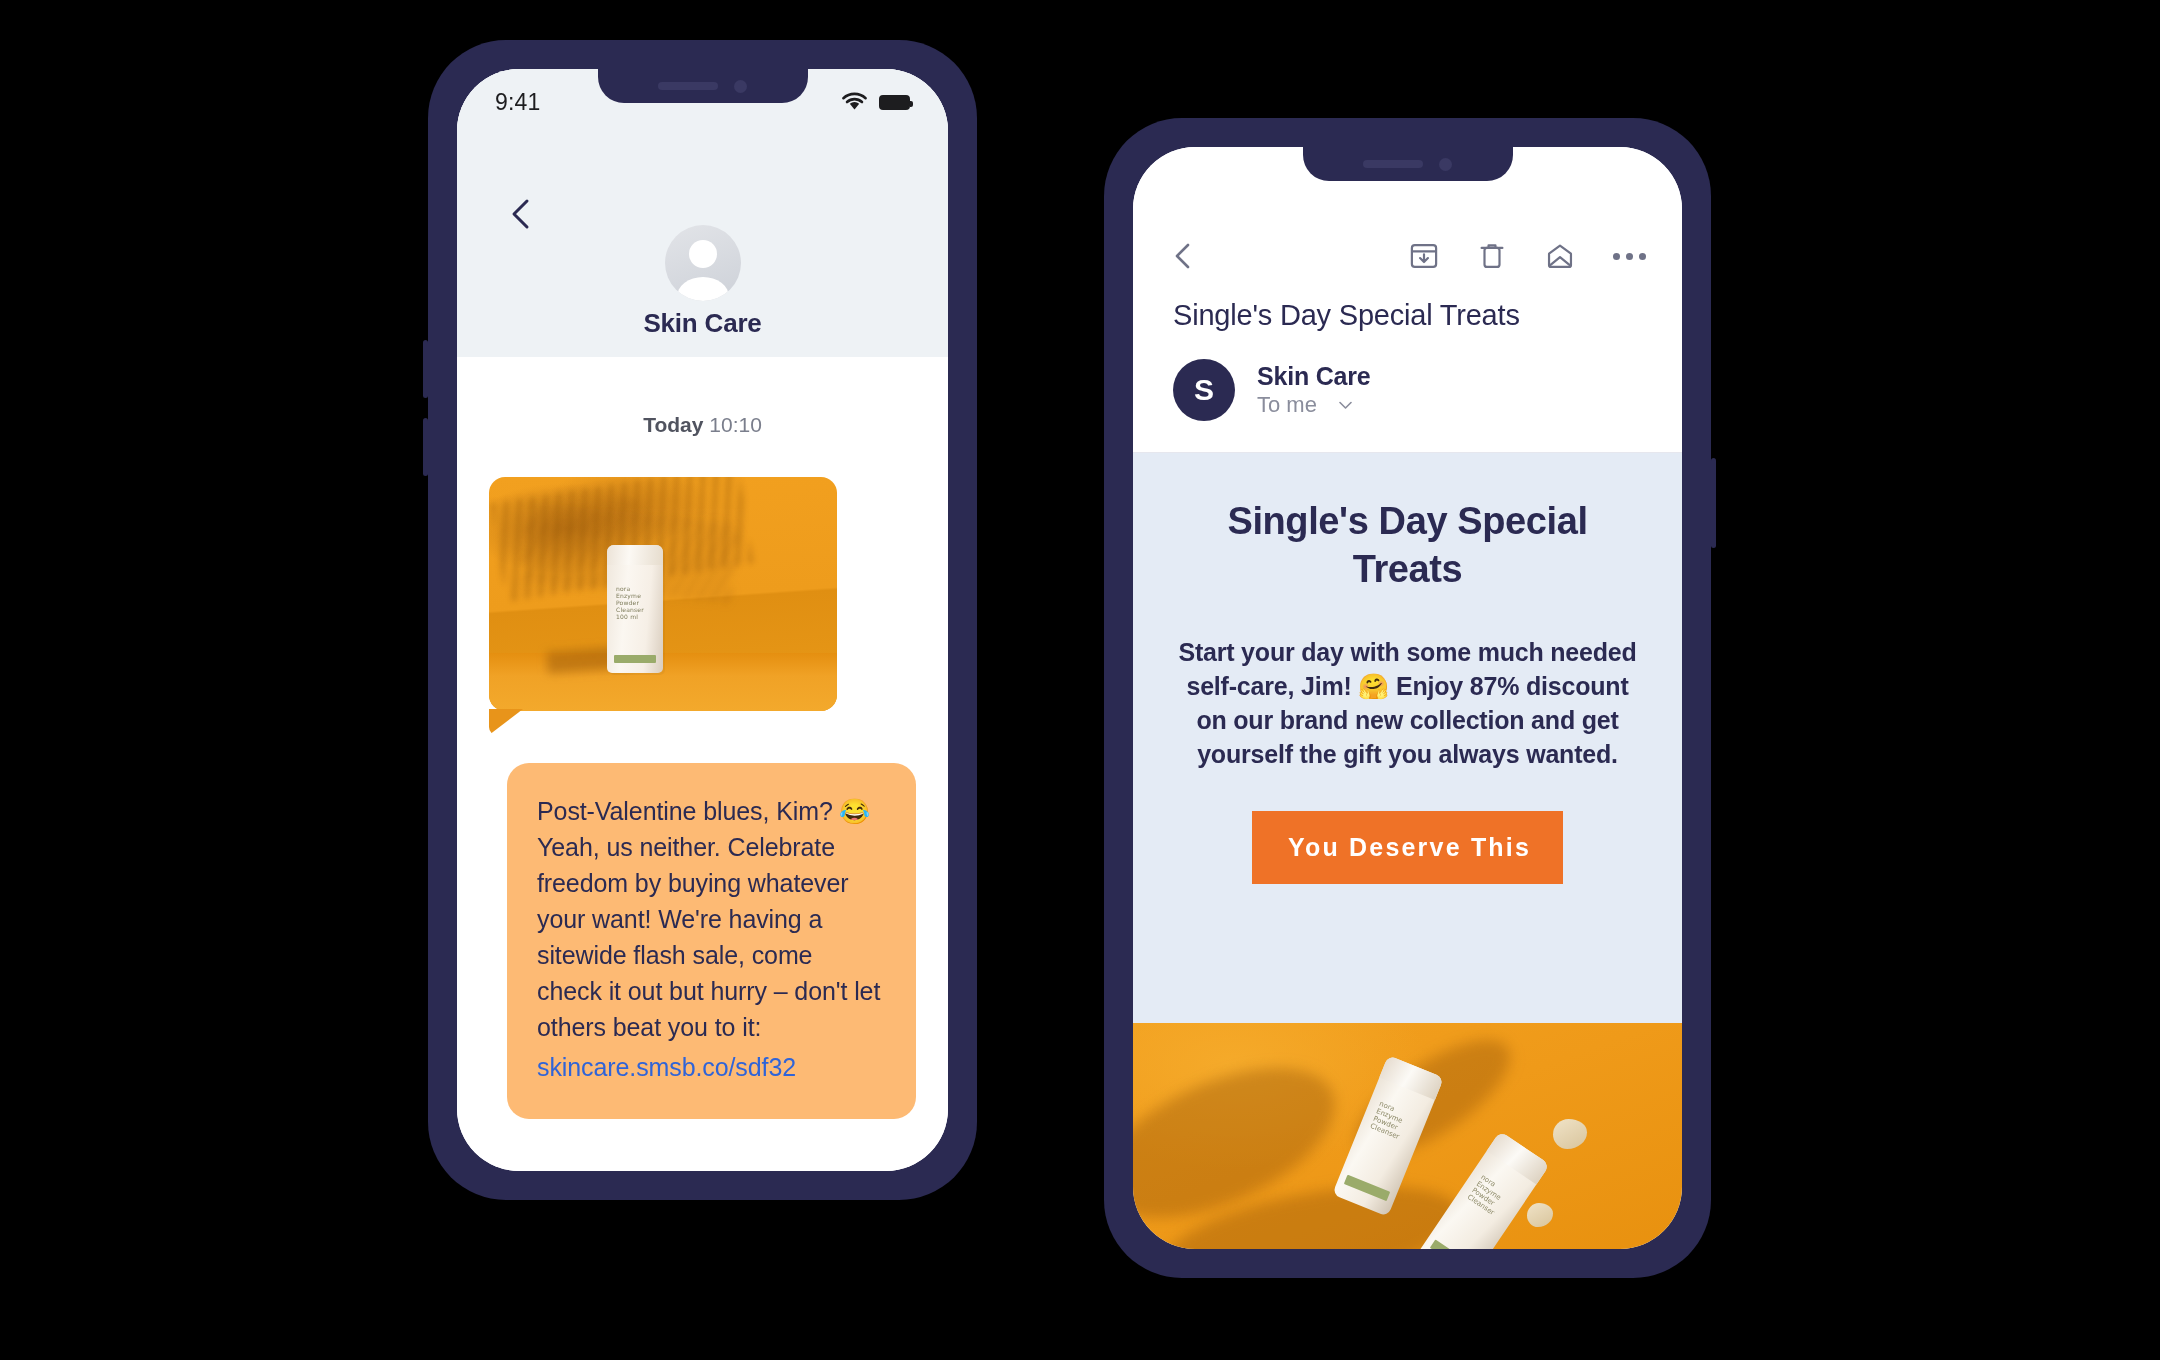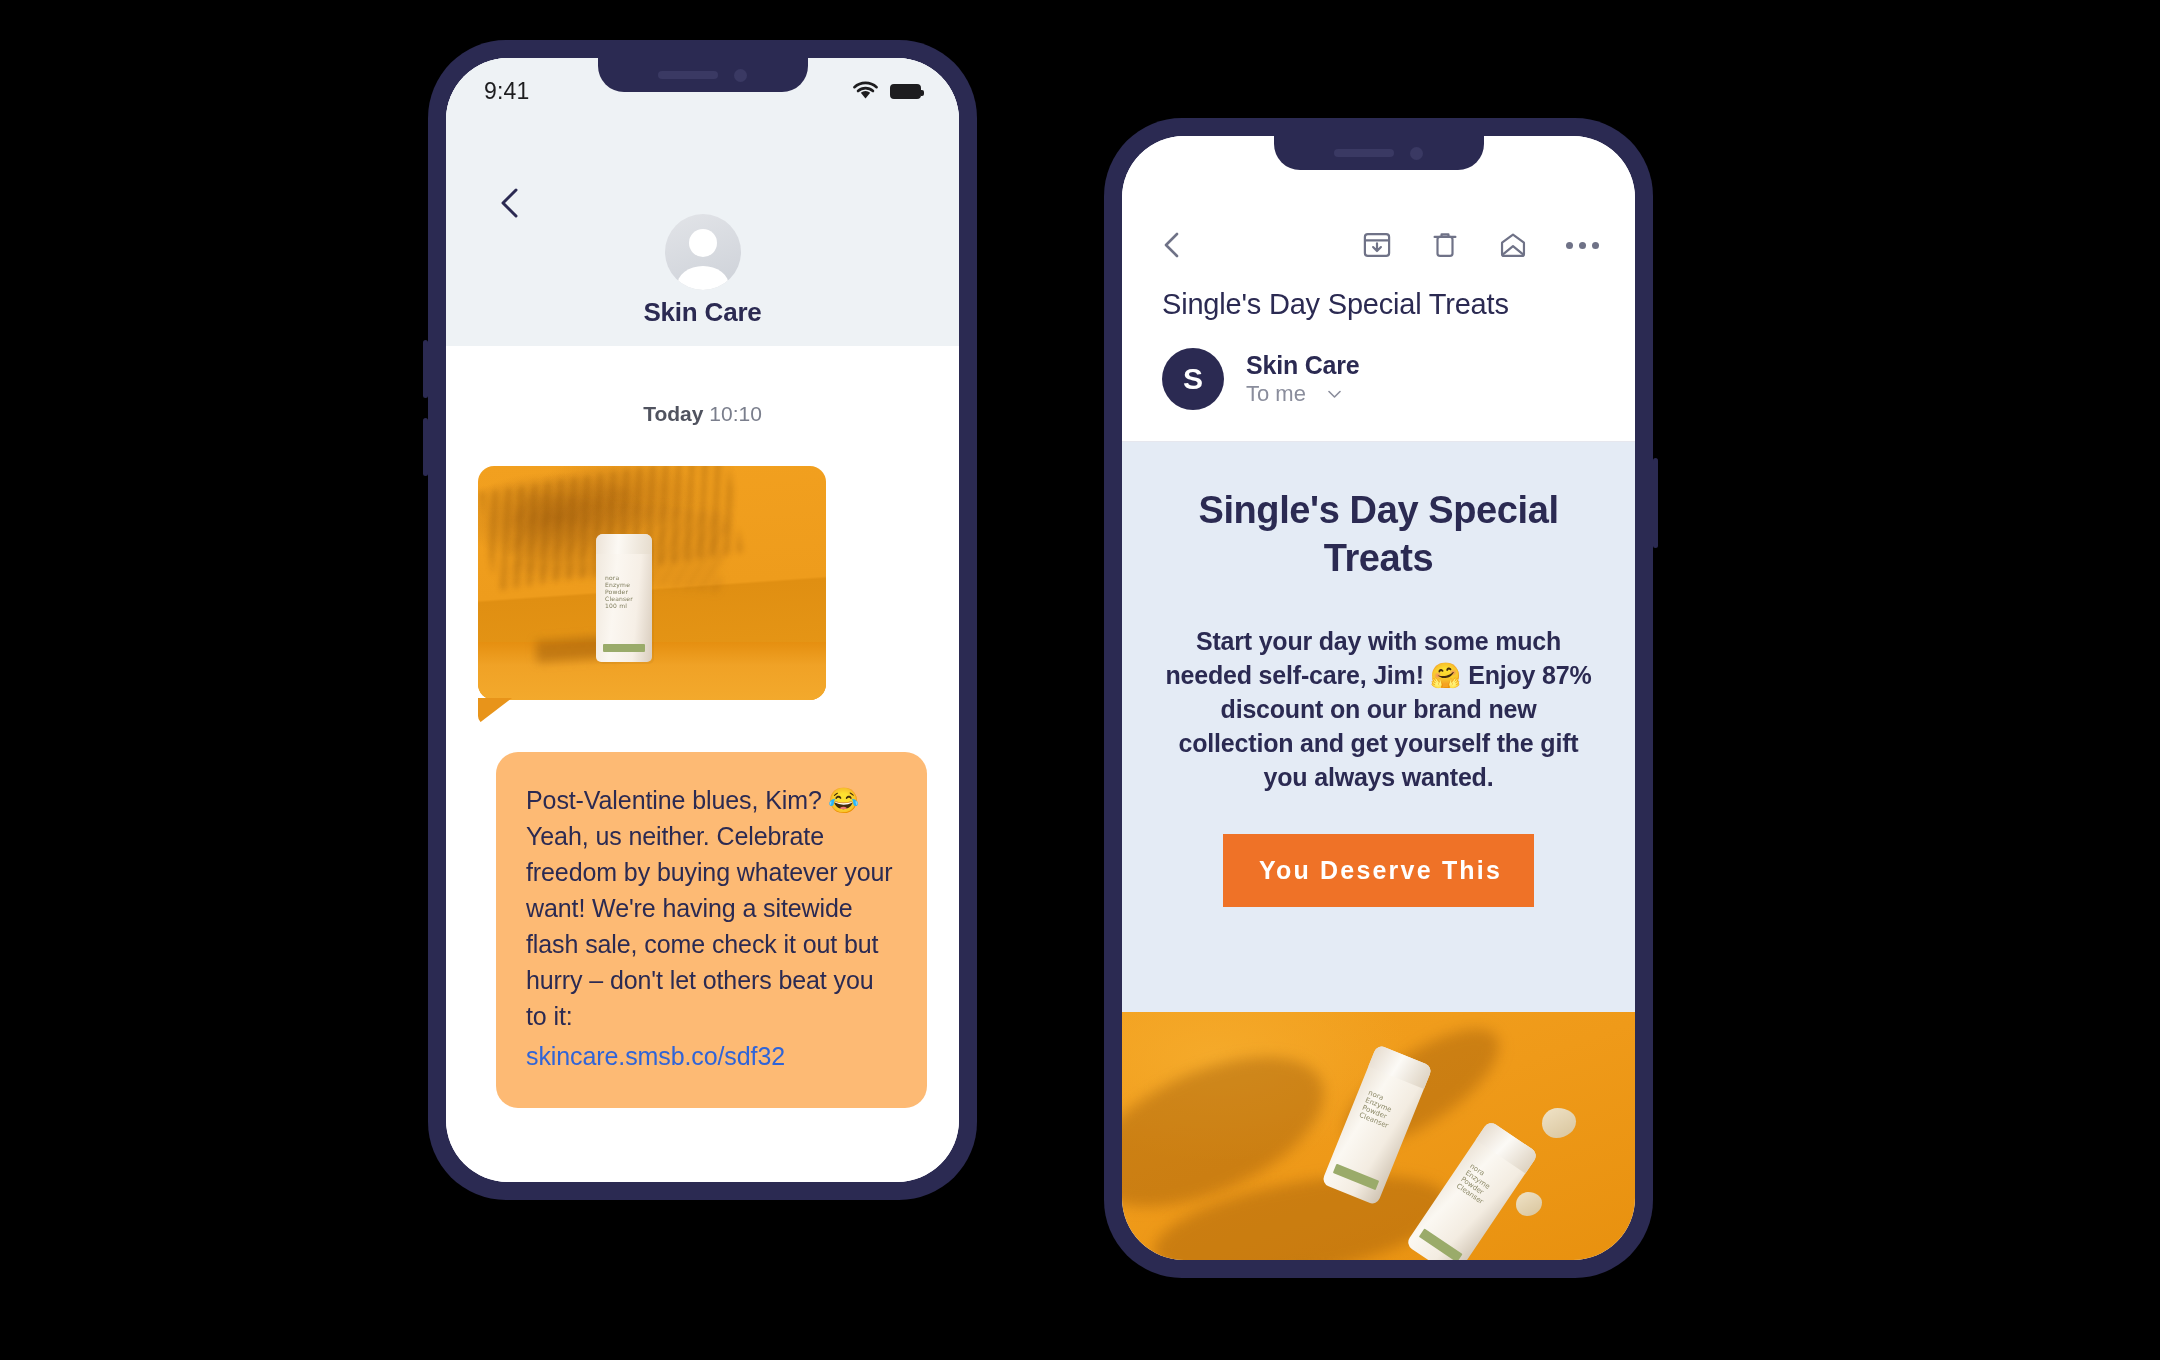--- a/index.html
+++ b/index.html
@@ -15,21 +15,21 @@
     height: 1360px;
     background: #000;
   }
 
   
   .phone {
     position: absolute;
     background: #2b2a52;
     border-radius: 78px;
     box-sizing: border-box;
-    padding: 18px;
+    padding: 29px;
   }
   .phone-screen {
     position: relative;
     width: 100%;
     height: 100%;
     background: #ffffff;
     border-radius: 62px;
     overflow: hidden;
   }
   .notch {
@@ -63,21 +63,21 @@
   }
 
   
   #phone1 {
     left: 428px; top: 40px;
     width: 549px; height: 1160px;
   }
   
   #phone2 {
     left: 1104px; top: 118px;
-    width: 549px; height: 1160px;
+    width: 607px; height: 1160px;
   }
 
   
   .statusbar {
     position: absolute;
     top: 0; left: 0; right: 0;
     height: 66px;
     display: flex;
     align-items: center;
     justify-content: space-between;

